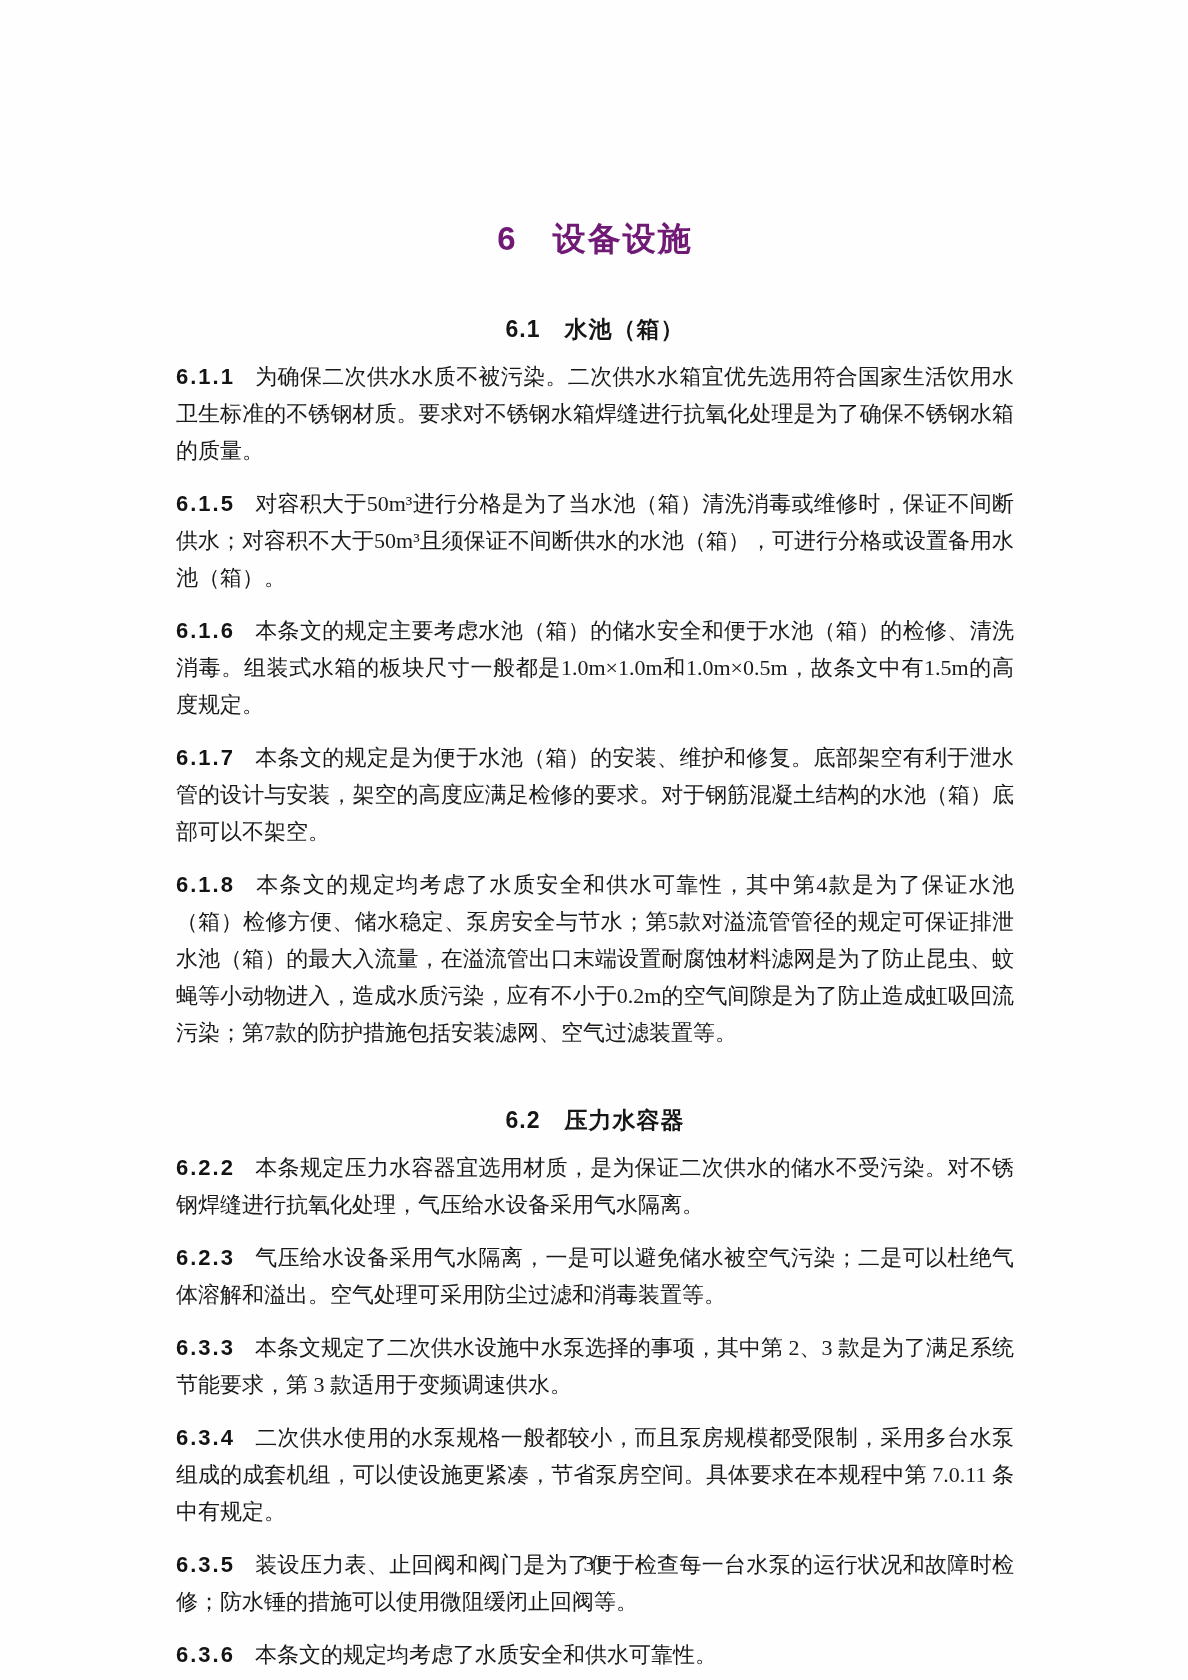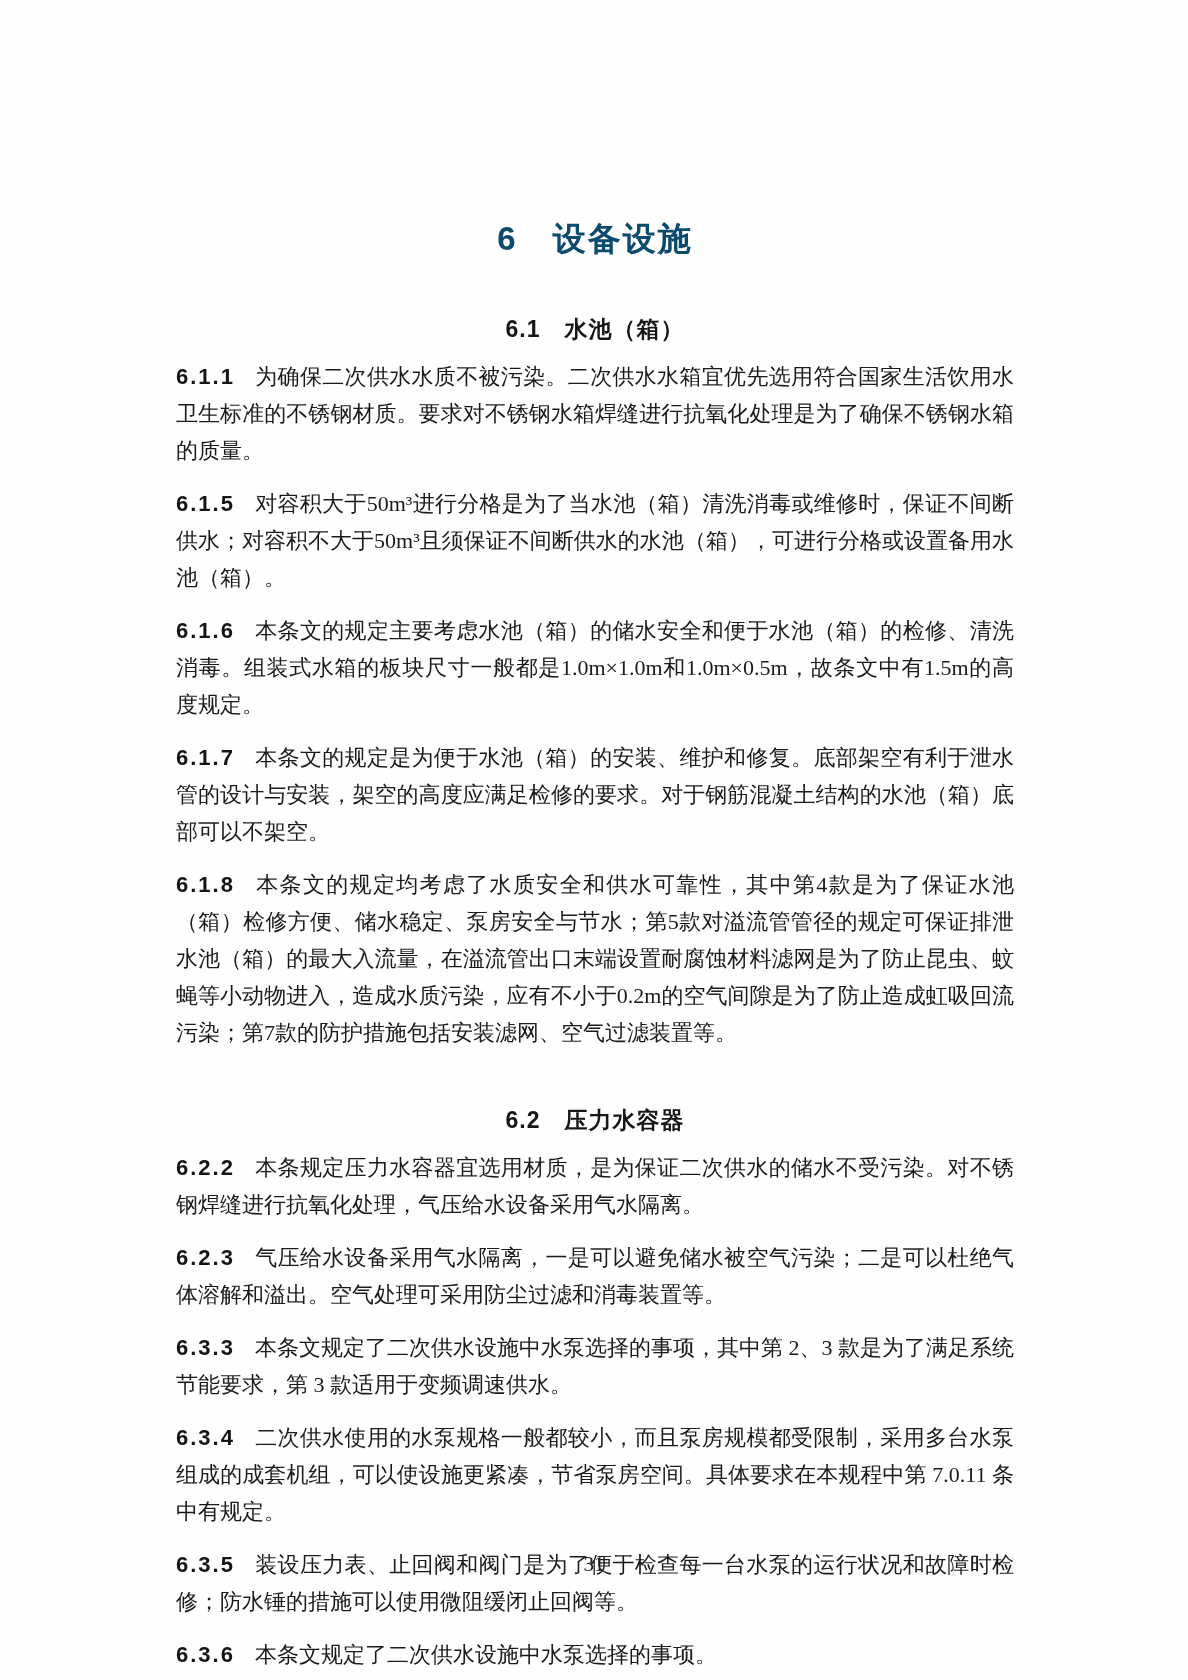--- a/index.html
+++ b/index.html
@@ -20,21 +20,21 @@
     overflow: hidden;
   }
   .chapter-title {
     margin: 0;
     text-align: center;
     font-family: "Liberation Sans", "DejaVu Sans", sans-serif;
     font-weight: bold;
     font-size: 33px;
     line-height: 34px;
     letter-spacing: 2px;
-    color: #0c4a6e;
+    color: #701a75;
   }
   .section-heading {
     margin: 0;
     text-align: center;
     font-family: "Liberation Sans", "DejaVu Sans", sans-serif;
     font-weight: bold;
     font-size: 23px;
     line-height: 26px;
     letter-spacing: 1px;
     color: #161616;
@@ -97,19 +97,19 @@
       <p class="clause"><span class="clause-num">6.2.2</span><span>本条规定压力水容器宜选用材质，是为保证二次供水的储水不受污染。对不锈钢焊缝进行抗氧化处理，气压给水设备采用气水隔离。</span></p>
       <p class="clause"><span class="clause-num">6.2.3</span><span>气压给水设备采用气水隔离，一是可以避免储水被空气污染；二是可以杜绝气体溶解和溢出。空气处理可采用防尘过滤和消毒装置等。</span></p>
     </div>
   </div>
 
   <div>
     <div class="clauses">
       <p class="clause"><span class="clause-num">6.3.3</span><span>本条文规定了二次供水设施中水泵选择的事项，其中第 2、3 款是为了满足系统节能要求，第 3 款适用于变频调速供水。</span></p>
       <p class="clause"><span class="clause-num">6.3.4</span><span>二次供水使用的水泵规格一般都较小，而且泵房规模都受限制，采用多台水泵组成的成套机组，可以使设施更紧凑，节省泵房空间。具体要求在本规程中第 7.0.11 条中有规定。</span></p>
       <p class="clause"><span class="clause-num">6.3.5</span><span>装设压力表、止回阀和阀门是为了便于检查每一台水泵的运行状况和故障时检修；防水锤的措施可以使用微阻缓闭止回阀等。</span></p>
-      <p class="clause"><span class="clause-num">6.3.6</span><span>本条文规定了二次供水设施中水泵选择的事项。</span></p>
+      <p class="clause"><span class="clause-num">6.3.6</span><span>本条文的规定均考虑了水质安全和供水可靠性。</span></p>
     </div>
   </div>
 
   <div class="page-footer">31</div>
 
 </div>
 
 </body></html>

